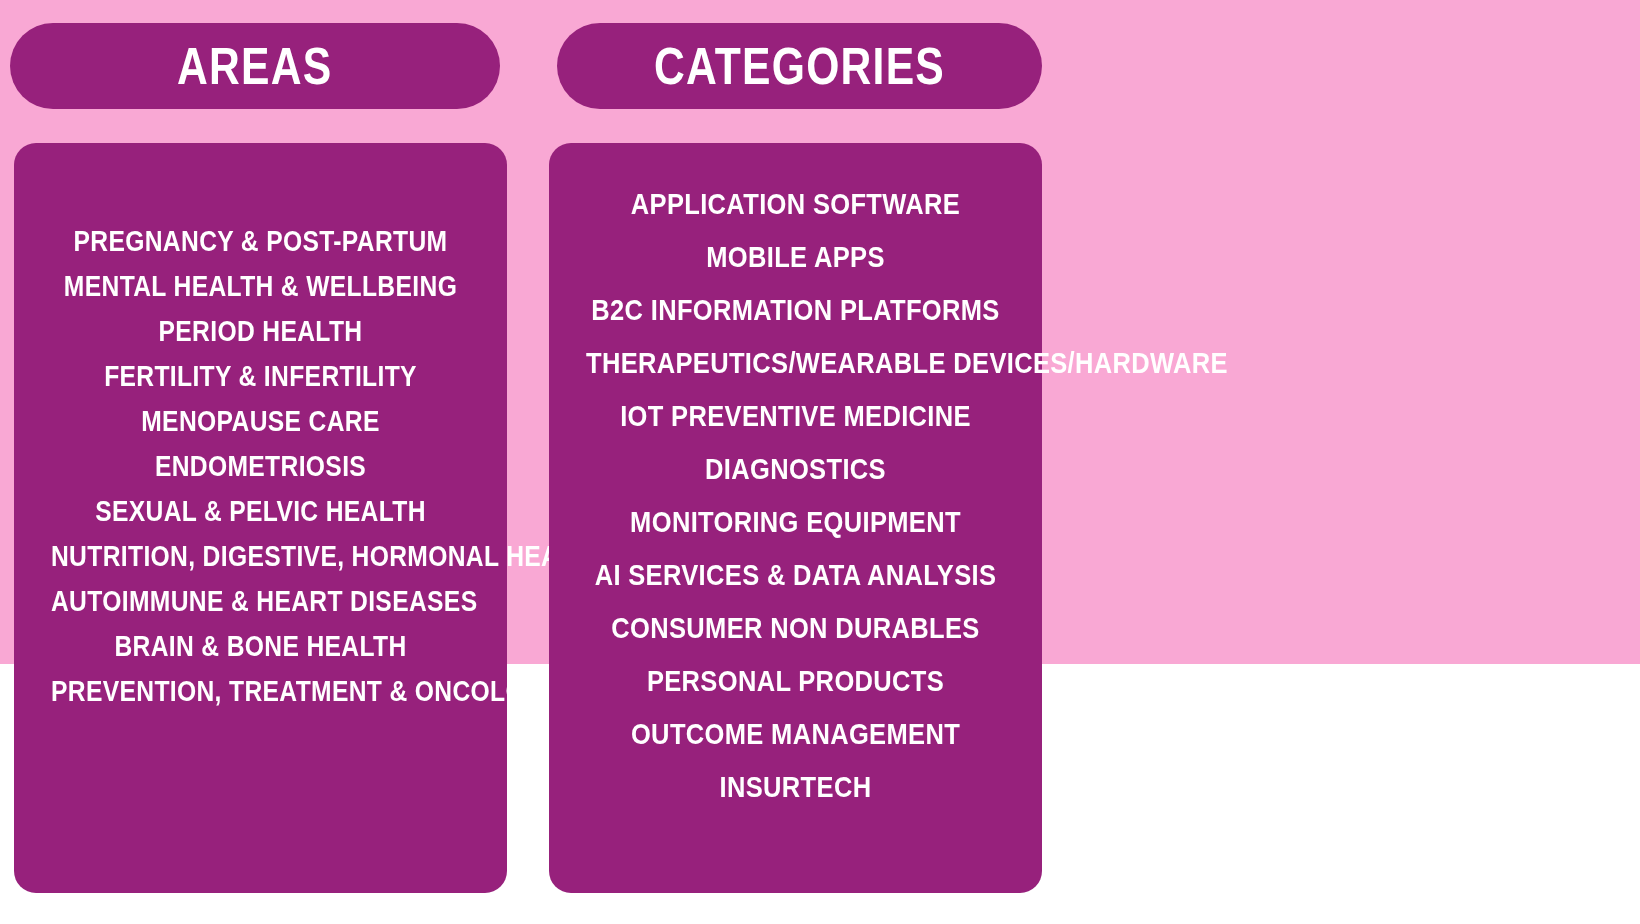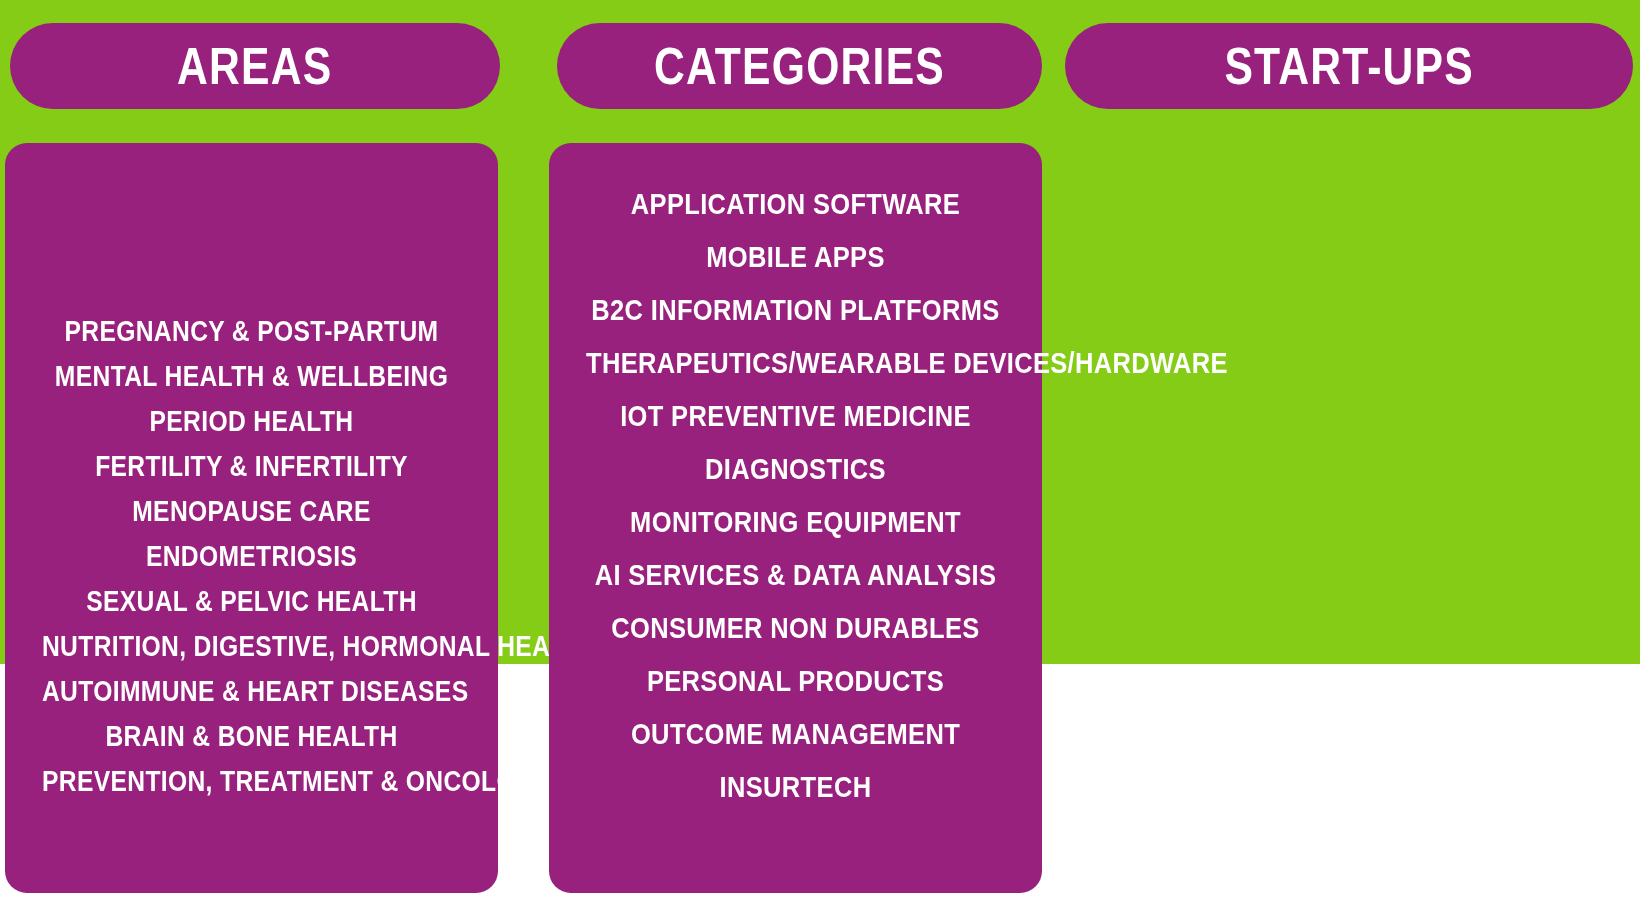--- a/index.html
+++ b/index.html
@@ -11,21 +11,21 @@
   body {
     width: 1640px;
     height: 924px;
     overflow: hidden;
     font-family: "Liberation Sans", "DejaVu Sans", sans-serif;
   }
   #board {
     position: relative;
     width: 1640px;
     height: 664px;
-    background: #84cc16;
+    background: #f9a8d4;
   }
   .column {
     position: absolute;
     top: 0;
     height: 924px;
   }
   
   #col-areas      { left: 0px;    width: 530px; }
   #col-categories { left: 546px;  width: 500px; }
   #col-startups   { left: 1062px; width: 578px; }
@@ -66,21 +66,21 @@
     height: 750px;
     background: #97217C;
     border-radius: 22px;
     box-sizing: border-box;
     display: flex;
     flex-direction: column;
     justify-content: flex-start;
     align-items: center;
     overflow: visible;
   }
-  #col-areas .body-card      { left: 5px;  width: 493px; padding-top: 76px; justify-content: center; }
+  #col-areas .body-card      { left: 14px;  width: 493px; padding-top: 76px; }
   #col-categories .body-card { left: 3px;  width: 493px; padding-top: 34px;  }
   #col-startups .body-card   { left: 10px; width: 558px; padding-top: 160px; }
 
   .card-list {
     list-style: none;
     margin: 0;
     padding: 0;
     width: 100%;
     text-align: center;
   }
@@ -154,18 +154,15 @@
         <li class="card-item">AI SERVICES &amp; DATA ANALYSIS</li>
         <li class="card-item">CONSUMER NON DURABLES</li>
         <li class="card-item">PERSONAL PRODUCTS</li>
         <li class="card-item">OUTCOME MANAGEMENT</li>
         <li class="card-item">INSURTECH</li>
       </ul>
     </div>
   </section>
 
   <section class="column" id="col-startups">
-    <div class="header-pill">
-      <span class="header-title">START-UPS</span>
-    </div>
   </section>
 
 </div>
 
 </body></html>

